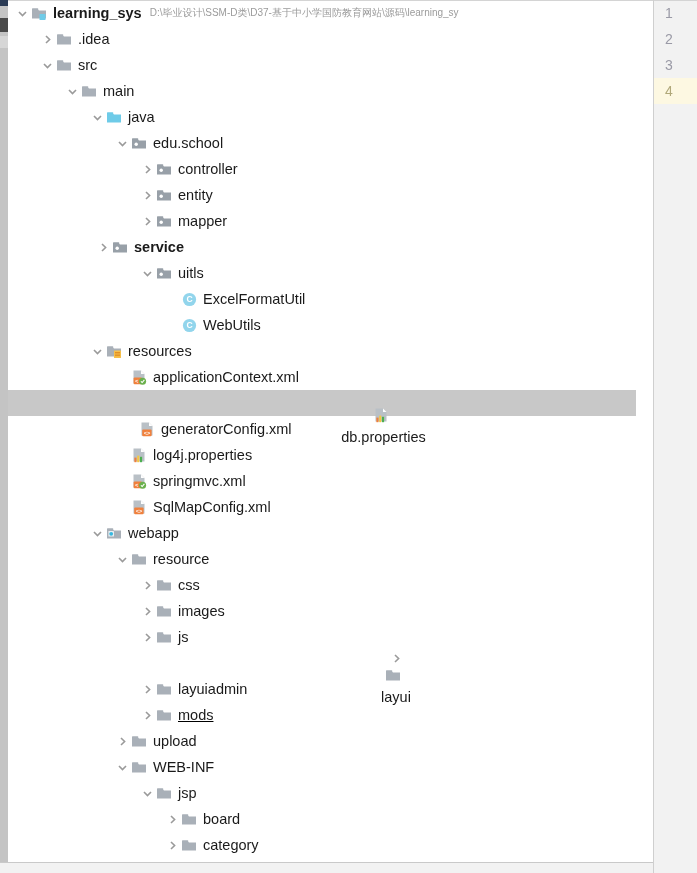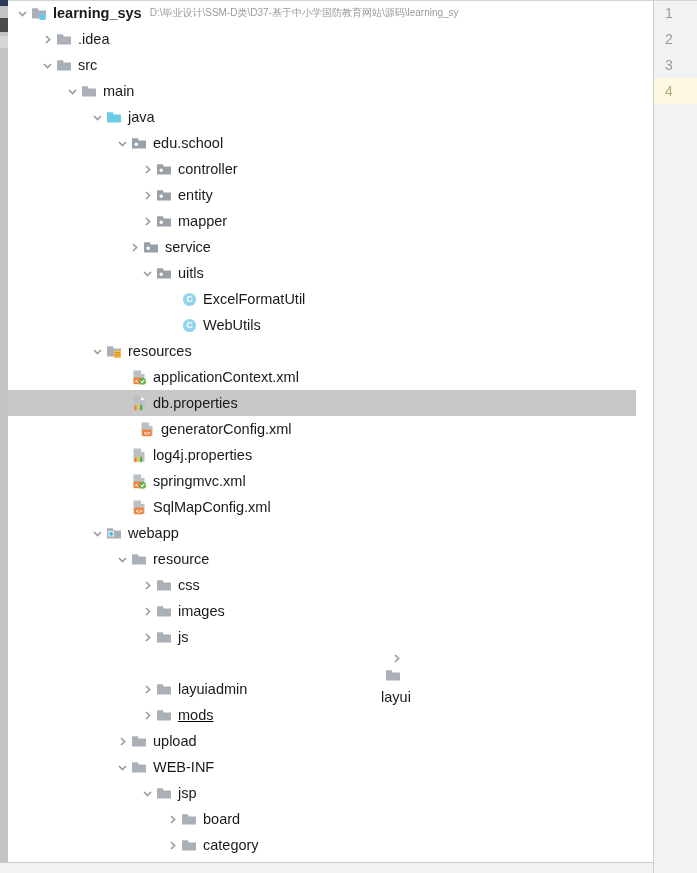--- a/index.html
+++ b/index.html
@@ -29,21 +29,21 @@
     background:#ffffff;overflow:hidden;
   }
   #tree-top-border{position:absolute;left:8px;top:0;width:645px;height:1px;background:#d4d4d4;}
   #tree-bottom-border{position:absolute;left:0;top:862px;width:653px;height:1px;background:#c9c9c9;}
 
   .row{
     position:relative;height:26px;line-height:26px;
     white-space:nowrap;display:flex;align-items:center;
     padding-left:8px;
   }
-  .row.selected{background:#c8c8c8;}
+  .row.selected{background:#c8c8c8;flex-direction:column;}
 
   .arrow{
     width:16px;height:26px;flex:0 0 16px;
     display:inline-flex;align-items:center;justify-content:center;
     color:#9a9a9a;
   }
   .arrow svg{display:block;}
   .arrow.blank{visibility:hidden;}
 
   .ic{
@@ -221,21 +221,21 @@
         </span>
         <span class="ic">
           <svg width="17" height="17" viewBox="0 0 17 17">
             <path d="M1 4 L6.5 4 L8 5.6 L15 5.6 L15 13.5 L1 13.5 Z" fill="#98a0a8"></path>
             <rect x="1" y="3.2" width="6.2" height="2.2" fill="#98a0a8" rx="0.6"></rect>
             <circle cx="5.2" cy="9.2" r="1.7" fill="#ffffff"></circle>
           </svg>
         </span>
         <span class="lbl">mapper</span>
       </div>
-      <div class="row" style="padding-left: 118px;">
+      <div class="row" style="padding-left: 87px; font-weight: bold;">
         <span class="arrow">
           <svg width="11" height="11" viewBox="0 0 11 11">
             <path d="M4 2 L7.6 5.5 L4 9" fill="none" stroke="#9a9a9a" stroke-width="1.6"></path>
           </svg>
         </span>
         <span class="ic">
           <svg width="17" height="17" viewBox="0 0 17 17">
             <path d="M1 4 L6.5 4 L8 5.6 L15 5.6 L15 13.5 L1 13.5 Z" fill="#98a0a8"></path>
             <rect x="1" y="3.2" width="6.2" height="2.2" fill="#98a0a8" rx="0.6"></rect>
             <circle cx="5.2" cy="9.2" r="1.7" fill="#ffffff"></circle>

